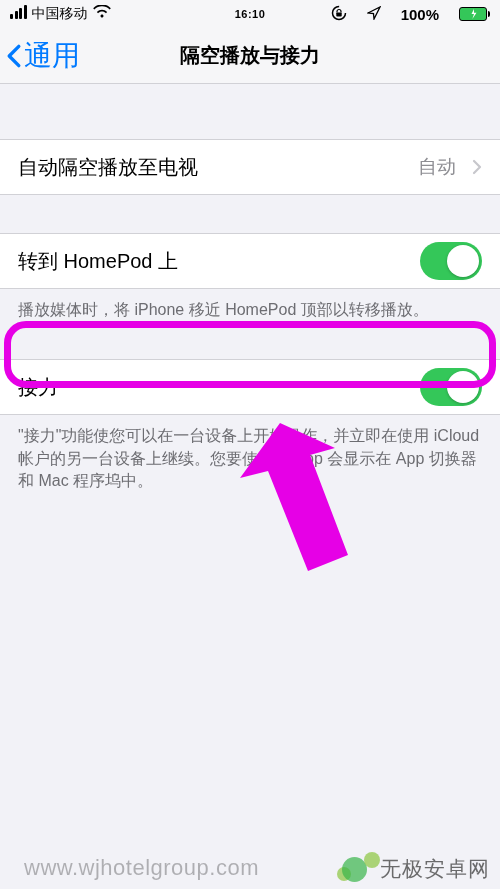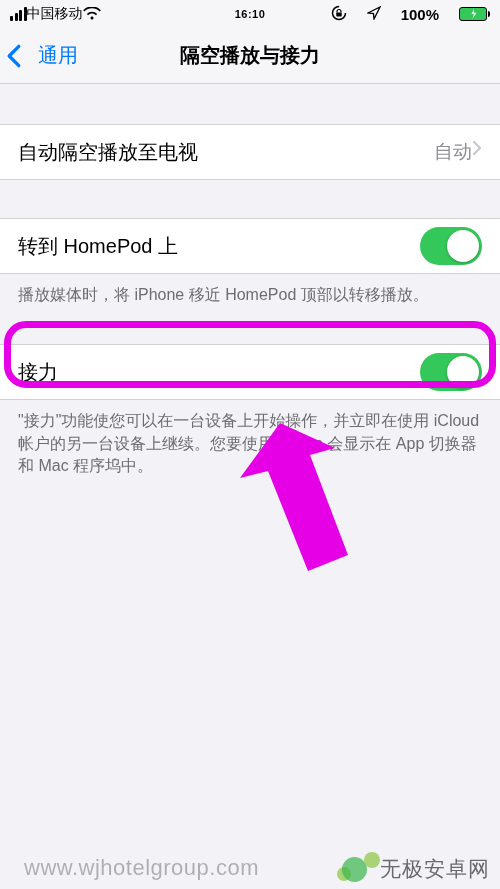--- a/index.html
+++ b/index.html
@@ -16,21 +16,21 @@
   .status-bar {
     height: 28px;
     display: flex;
     align-items: center;
     justify-content: space-between;
     padding: 0 10px;
     font-size: 15px;
     font-weight: 600;
     background: #f6f6f8;
   }
-  .status-left { display: flex; align-items: center; }
+  .status-left { display: flex; align-items: flex-start; gap: 5px; }
   .status-right { display: flex; align-items: center; gap: 20px; font-size: 15px; }
   .signal-bars { display: inline-flex; align-items: flex-end; gap: 1.5px; }
   .signal-bars span { width: 3px; background: #000; border-radius: 1px; }
   .signal-bars span:nth-child(1){height:5px;}
   .signal-bars span:nth-child(2){height:8px;}
   .signal-bars span:nth-child(3){height:11px;}
   .signal-bars span:nth-child(4){height:14px;}
   .carrier { font-size: 14px; font-weight: 500; }
   .wifi-icon svg { display:block; }
   .time { font-weight: 600; letter-spacing: 0.5px; font-size:11px; position:absolute; left:50%; transform:translateX(-50%); }
@@ -50,43 +50,43 @@
     position: relative;
     background: #f6f6f8;
     border-bottom: 0.5px solid #d1d1d6;
   }
   .back-btn {
     position: absolute;
     left: 6px;
     display: flex;
     align-items: center;
     color: #007aff;
-    font-size: 20px;
-    gap: 16px;
+    font-size: 28px;
+    gap: 2px;
   }
   .back-chevron svg { display:block; }
   .nav-title { font-size: 20px; font-weight: 600; }
 
   
   .group { margin-top: 40px; }
-  .group.first { margin-top: 40px; }
+  .group.first { margin-top: 55px; }
   .group.tight { margin-top: 38px; }
   .row {
     background: #fff;
     min-height: 56px;
     display: flex;
     align-items: center;
     justify-content: space-between;
     padding: 0 18px;
     font-size: 20px;
     border-top: 0.5px solid #d1d1d6;
     border-bottom: 0.5px solid #d1d1d6;
   }
   .row-left { font-weight: 400; color:#000; }
-  .row-right { display: flex; align-items: flex-start; gap: 0; color: #8e8e93; font-size: 19px; }
+  .row-right { display: flex; align-items: flex-end; gap: 16px; color: #8e8e93; font-size: 19px; }
   .chevron-right { color: #c7c7cc; }
 
   
   .switch {
     position: relative;
     width: 62px; height: 38px;
     background: #34c759;
     border-radius: 20px;
   }
   .switch-knob {

